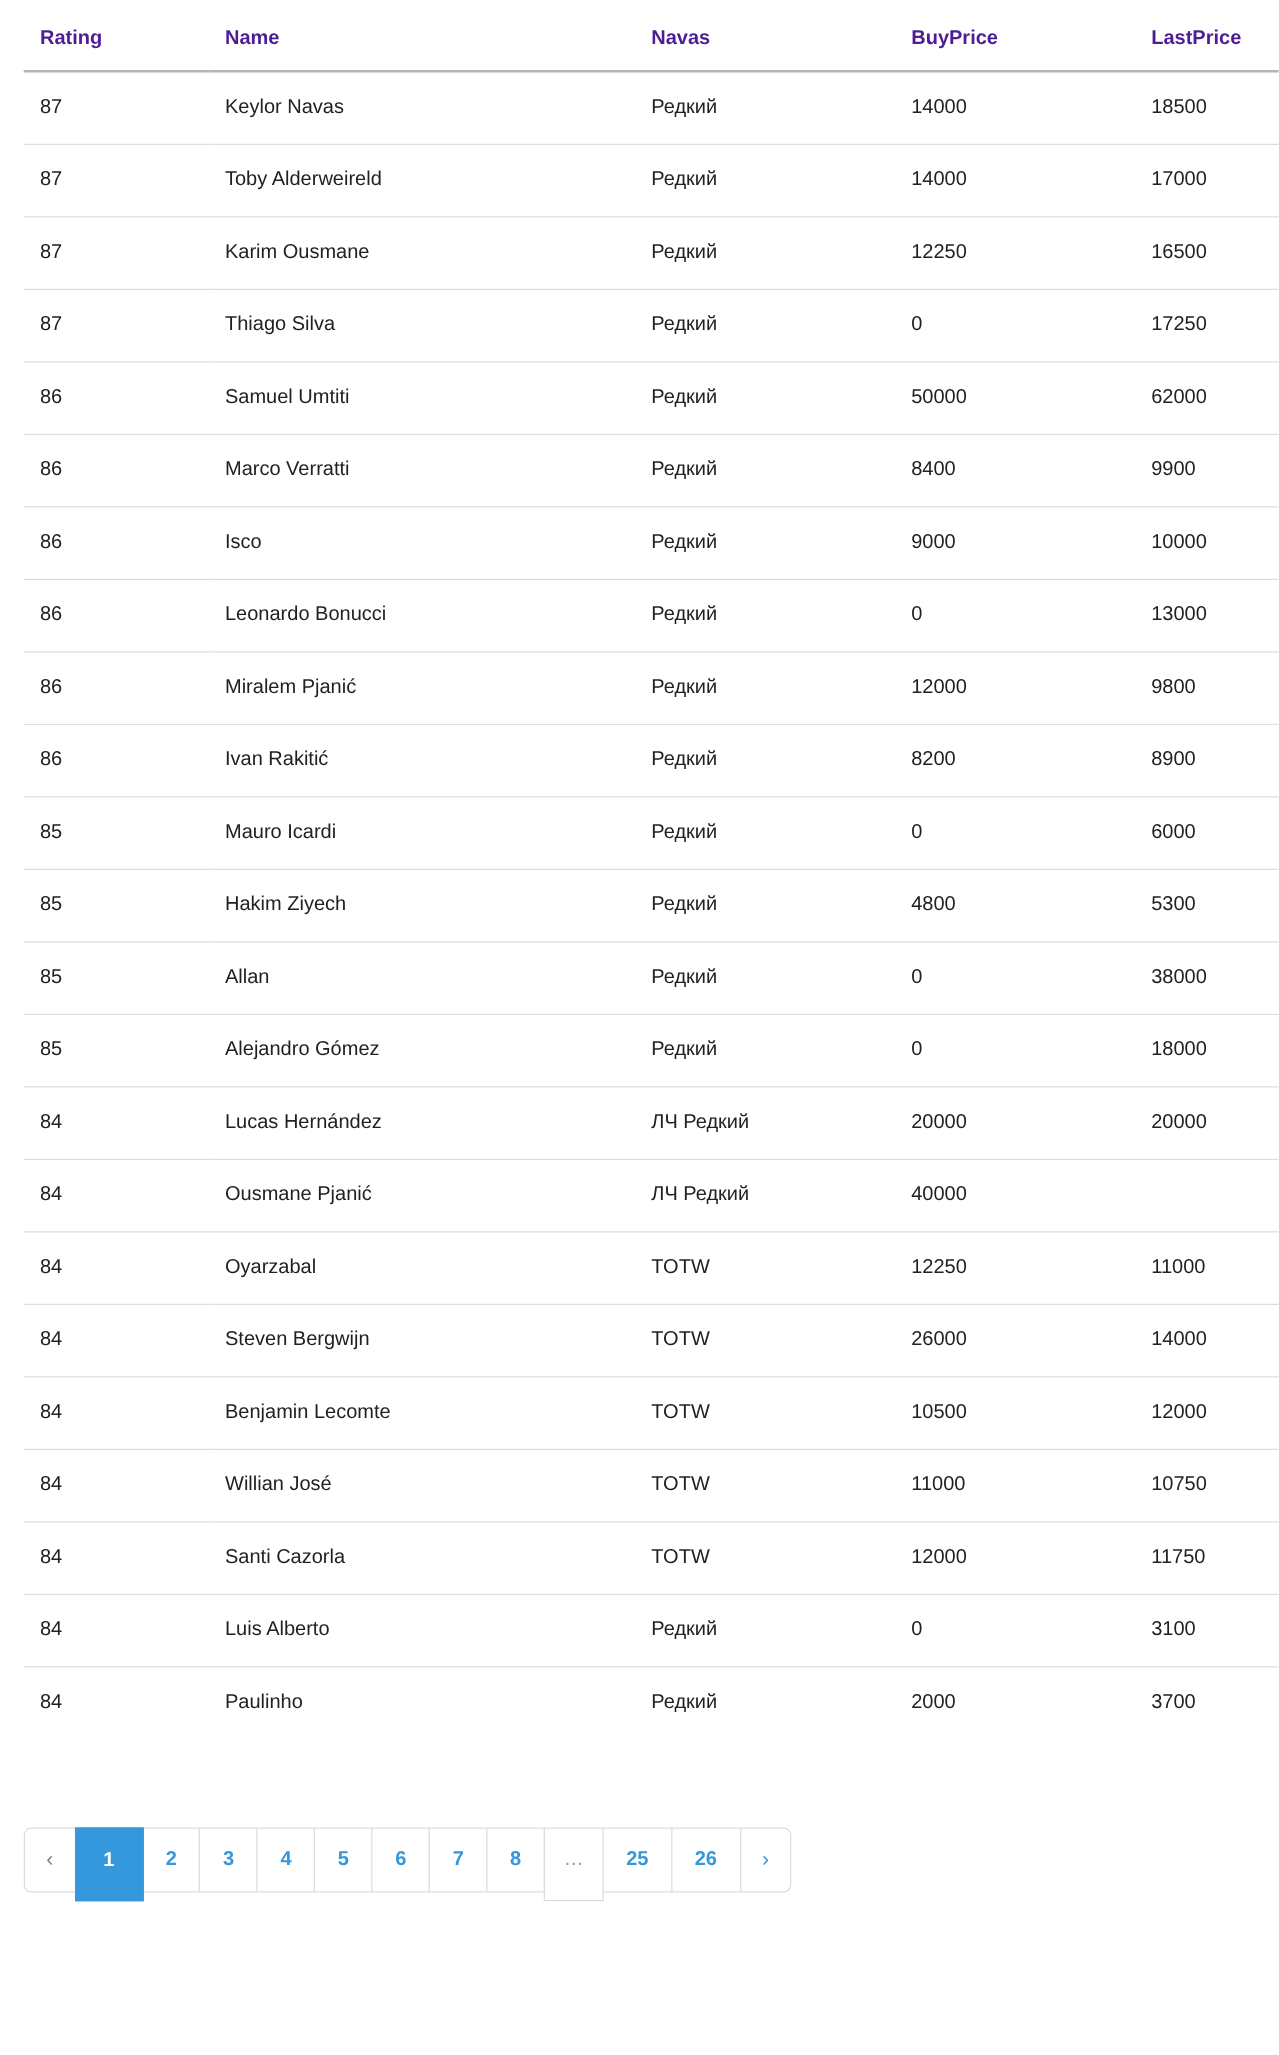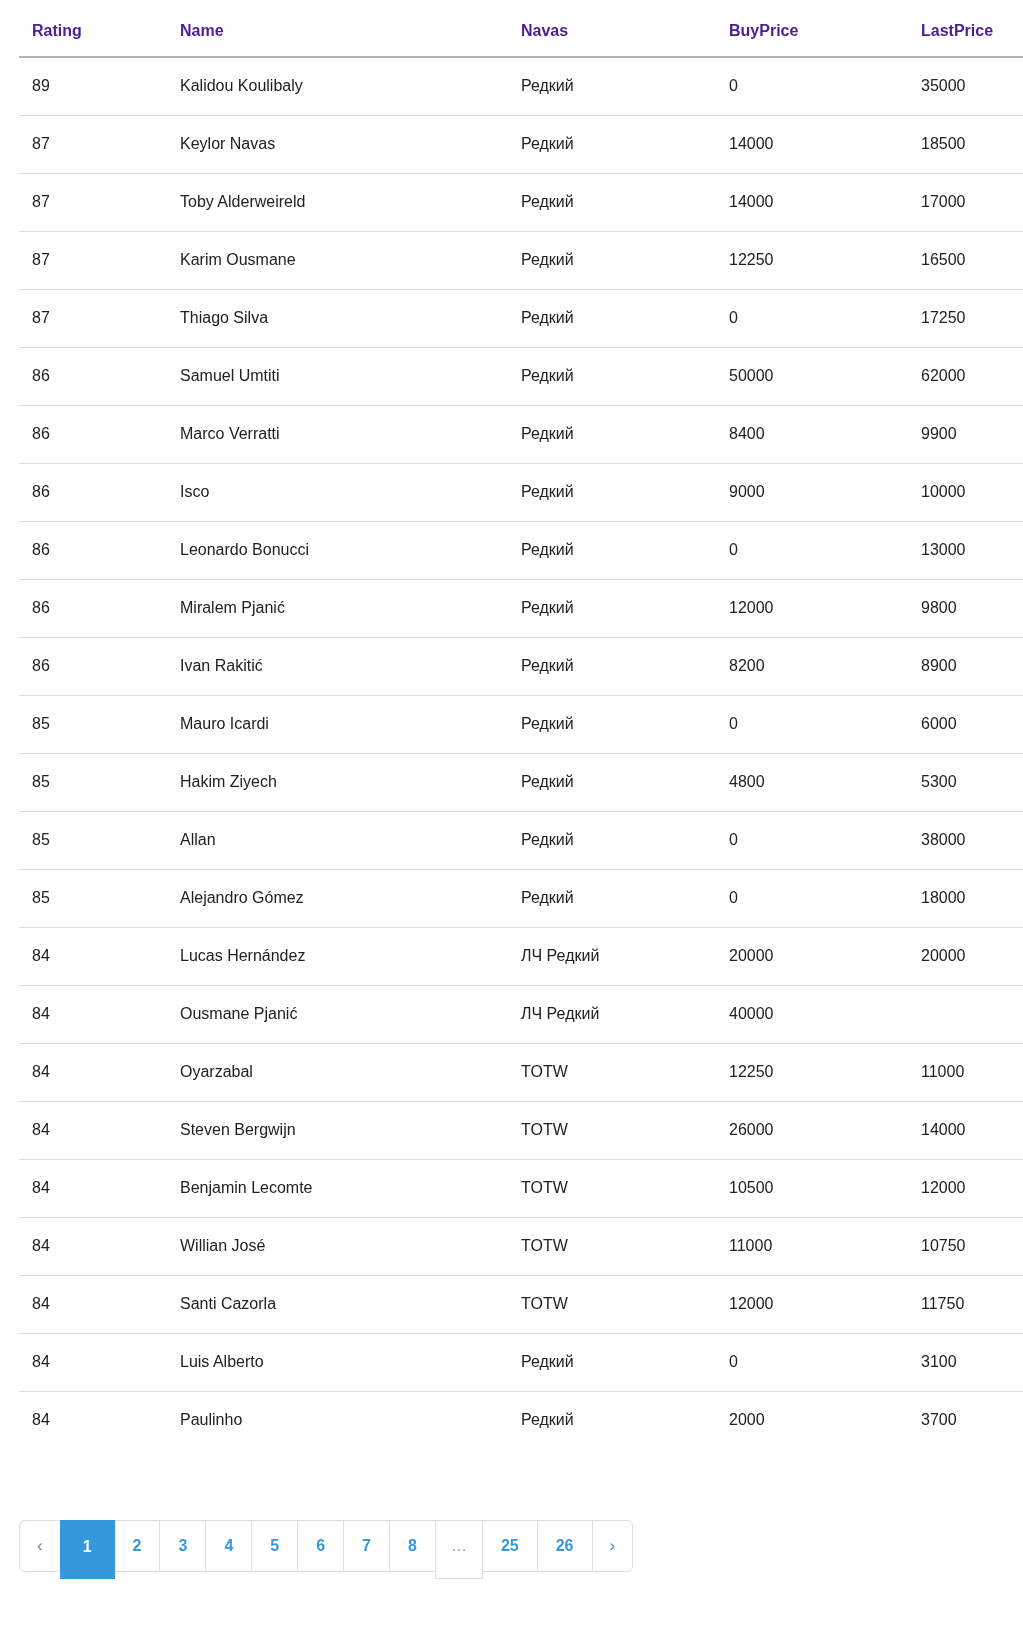--- a/index.html
+++ b/index.html
@@ -108,27 +108,20 @@
       <tr>
         <th>Rating</th>
         <th>Name</th>
         <th>Navas</th>
         <th>BuyPrice</th>
         <th>LastPrice</th>
       </tr>
     </thead>
     <tbody id="table-body">
         <tr>
-          <td>89</td>
-          <td>Kalidou Koulibaly</td>
-          <td>Редкий</td>
-          <td>0</td>
-          <td>35000</td>
-        </tr>
-        <tr>
           <td>87</td>
           <td>Keylor Navas</td>
           <td>Редкий</td>
           <td>14000</td>
           <td>18500</td>
         </tr>
         <tr>
           <td>87</td>
           <td>Toby Alderweireld</td>
           <td>Редкий</td>

